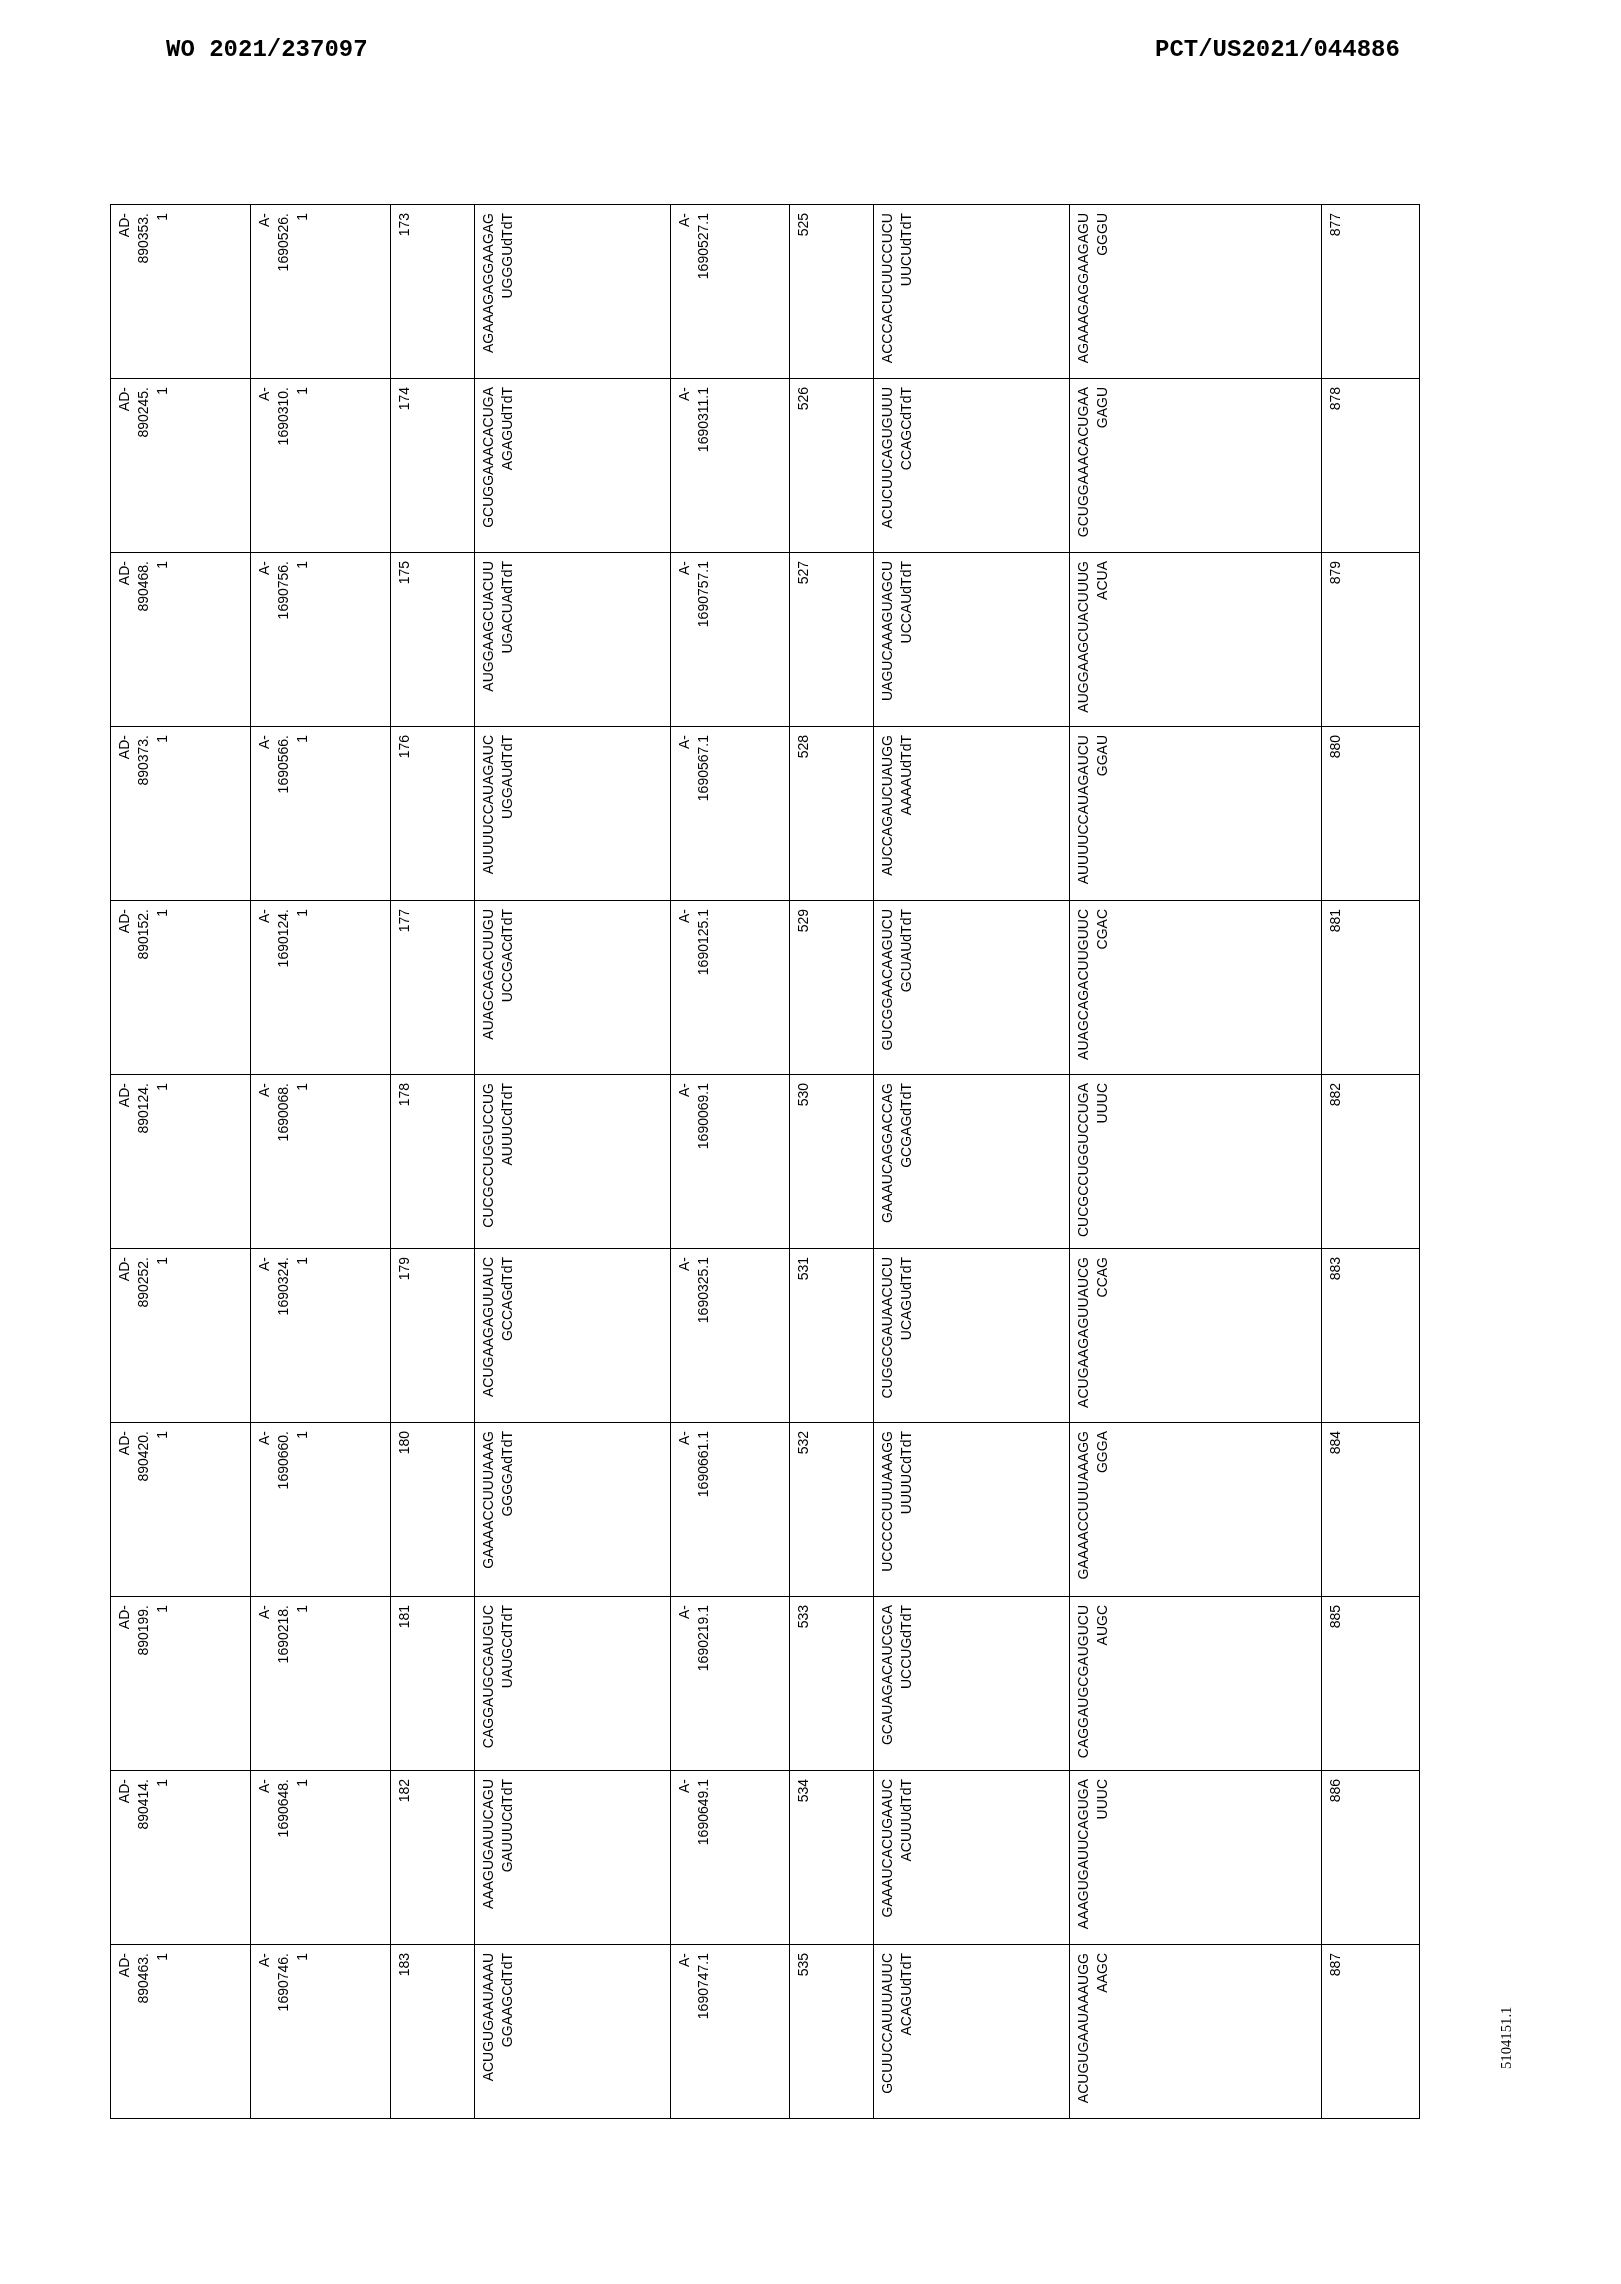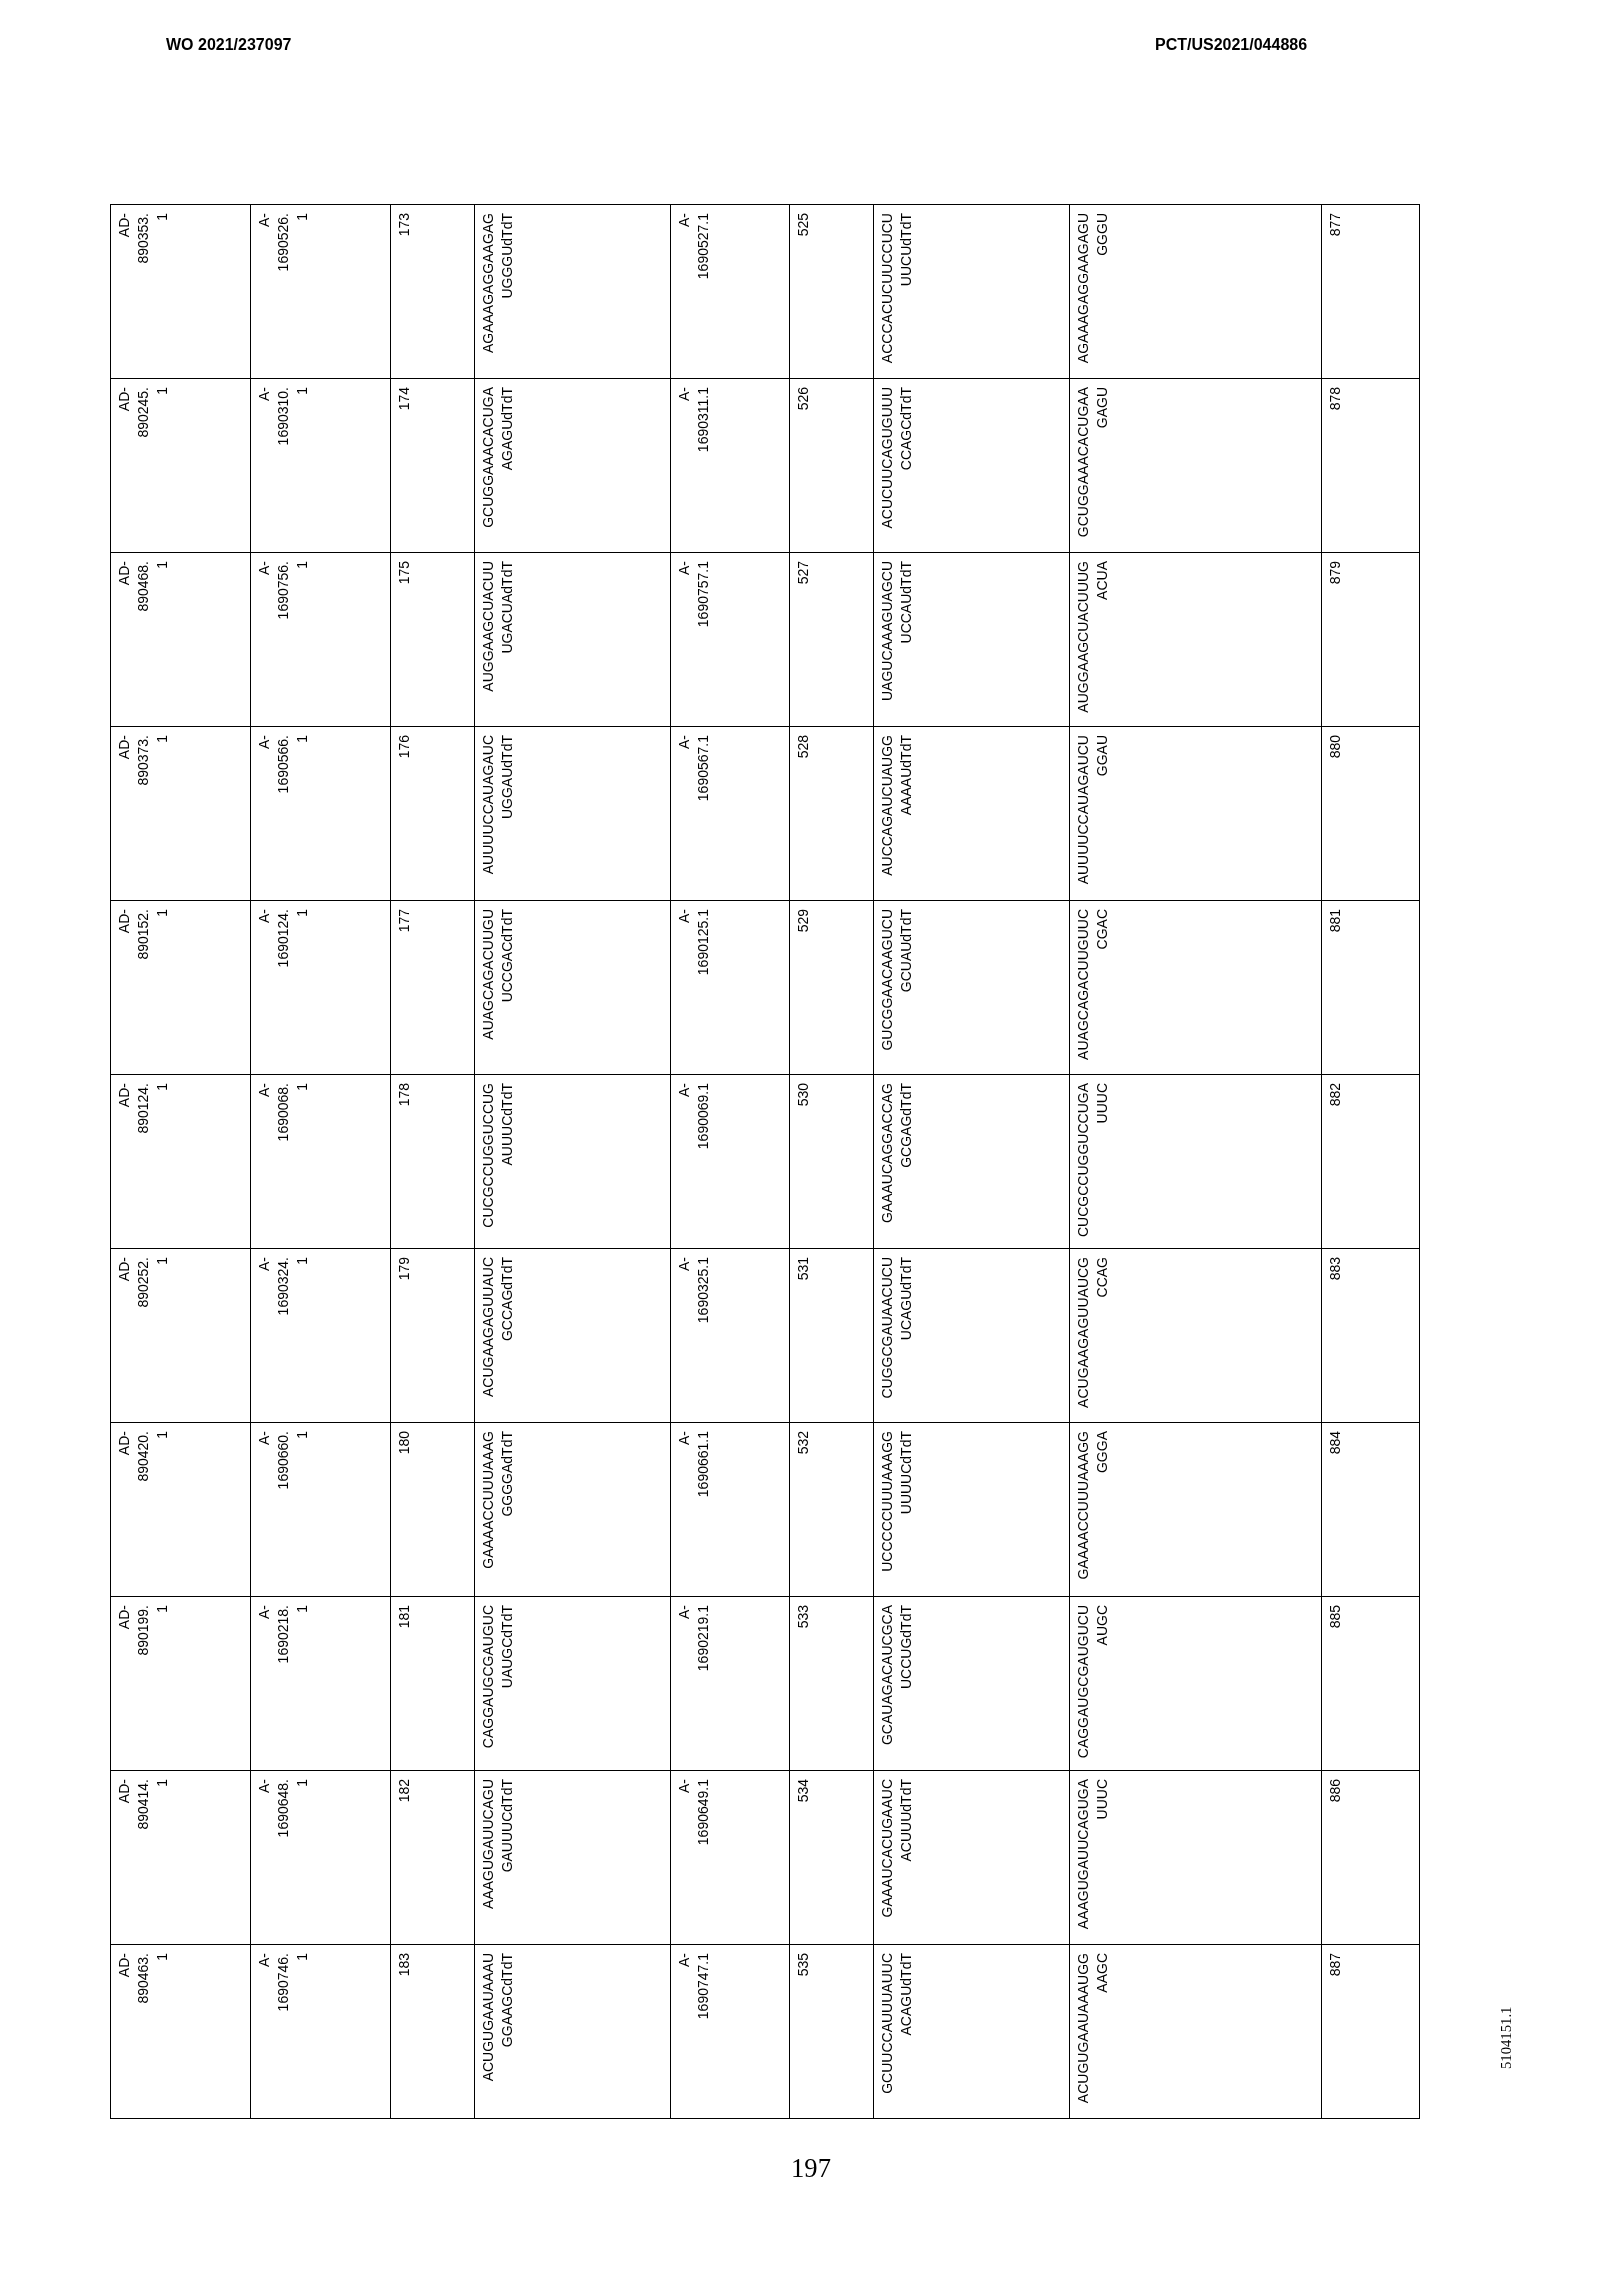--- a/index.html
+++ b/index.html
@@ -8,23 +8,23 @@
     width: 1622px;
     height: 2284px;
     background: #ffffff;
     font-family: "Liberation Sans", sans-serif;
     color: #000;
     margin: 0 auto;
     overflow: hidden;
   }
   .hdr {
     position: absolute;
-    font-family: Liberation Sans, sans-serif;
+    font-family: Liberation Mono, monospace;
     font-weight: bold;
-    font-size: 16px;
+    font-size: 24px;
     white-space: nowrap;
   }
   #hdr-left  { left: 166px; top: 36px; }
   #hdr-right { left: 1155px; top: 36px; }
   .pagenum {
     position: absolute;
     top: 2153px;
     left: 0;
     width: 100%;
     text-align: center;
@@ -509,17 +509,16 @@
 AAGC</div>
           </td>
         <td>
             <div class="rot">887</div>
           </td>
       </tr>
 
     </tbody>
   </table>
 
-  <div class="pagenum">197</div>
   <div class="sidenote">5104151.1</div>
 
 </div>
 
 
 </body></html>

